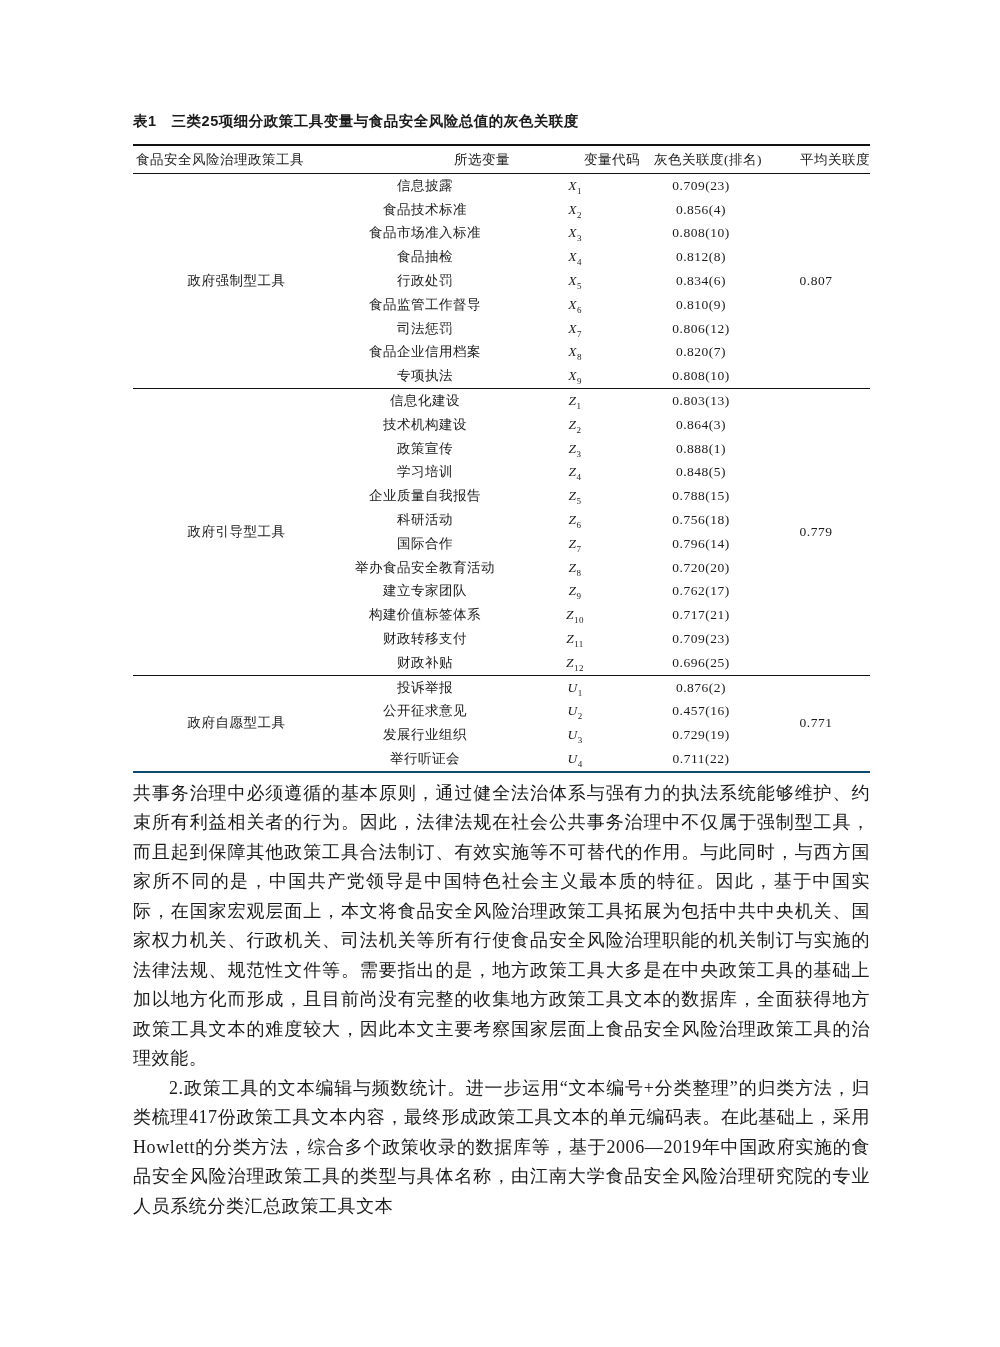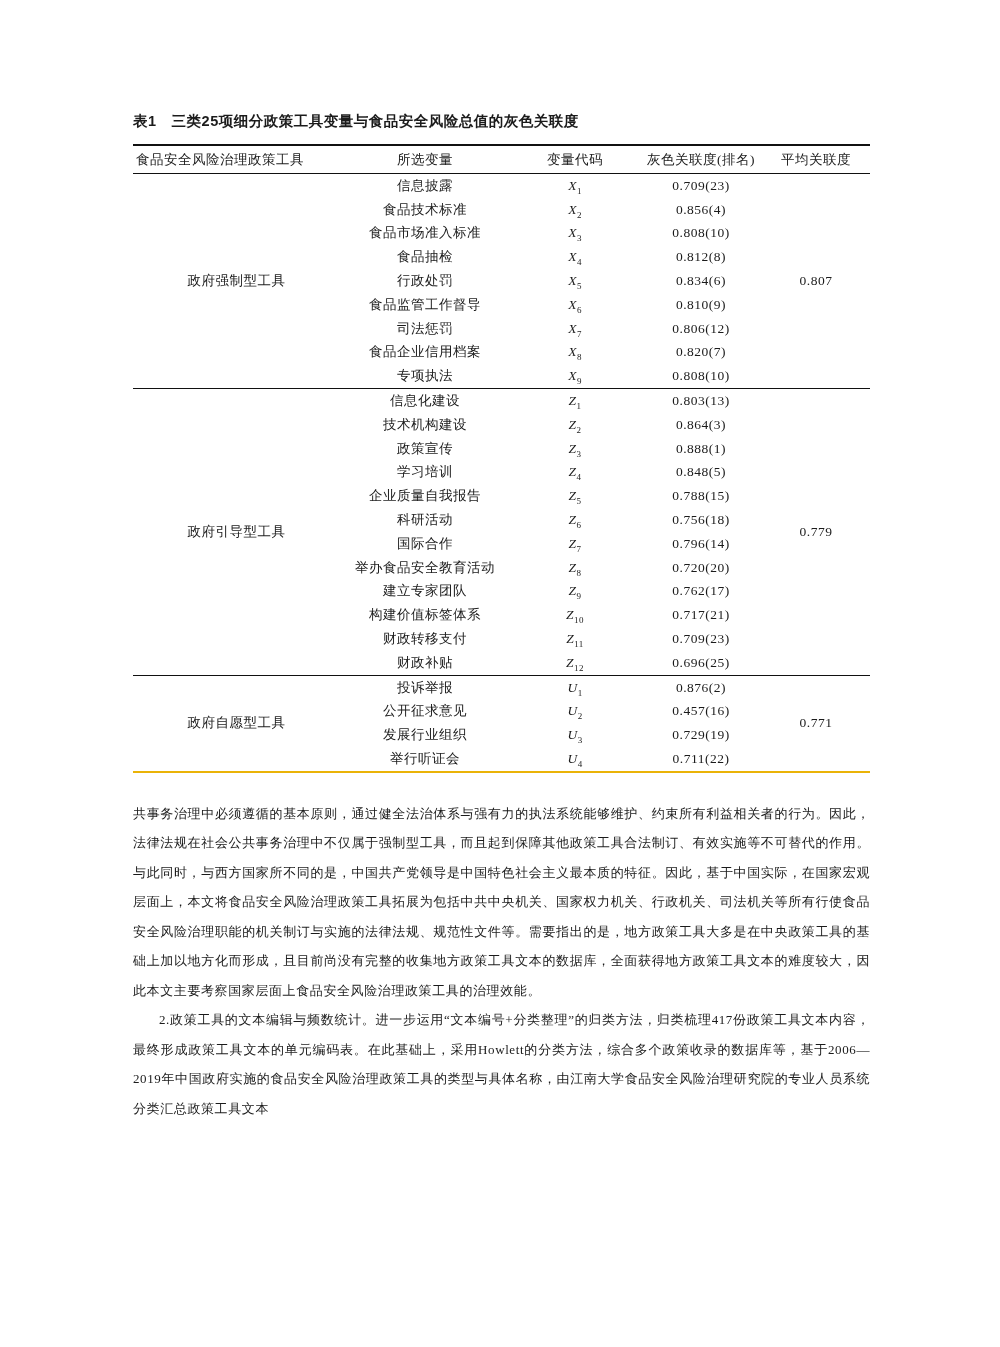--- a/index.html
+++ b/index.html
@@ -24,28 +24,28 @@
     font-size: 14.5px;
     letter-spacing: 0.5px;
     margin-bottom: 13px;
   }
   
   table.grey-table {
     width: 737px;
     border-collapse: collapse;
     font-size: 13.5px;
     border-top: 2px solid #111;
-    border-bottom: 2px solid #eab308;
+    border-bottom: 2px solid #0c4a6e;
     table-layout: fixed;
   }
   table.grey-table th {
     font-weight: normal;
     height: 27px;
     border-bottom: 1.2px solid #111;
-    text-align: center;
+    text-align: right;
     padding: 0;
     letter-spacing: 0.5px;
   }
   table.grey-table th.h-left { text-align: left; padding-left: 3px; }
   table.grey-table td {
     height: 23.8px;
     text-align: center;
     padding: 0;
     letter-spacing: 0.5px;
     vertical-align: middle;
@@ -67,22 +67,22 @@
     margin-top: 9px;
     font-size: 13px;
     line-height: 27.5px;
     text-align: justify;
     text-indent: 2em;
     font-style: italic;
     letter-spacing: 0.3px;
   }
   
   .body-text {
-    margin-top: 26px;
-    font-size: 13px;
+    margin-top: 6px;
+    font-size: 18px;
     line-height: 29.5px;
     text-align: justify;
     letter-spacing: 0.6px;
   }
   .body-text p { margin: 0; }
   .body-text p.indent { text-indent: 2em; }
   
   .page-number {
     margin-top: 12px;
     font-size: 17px;

